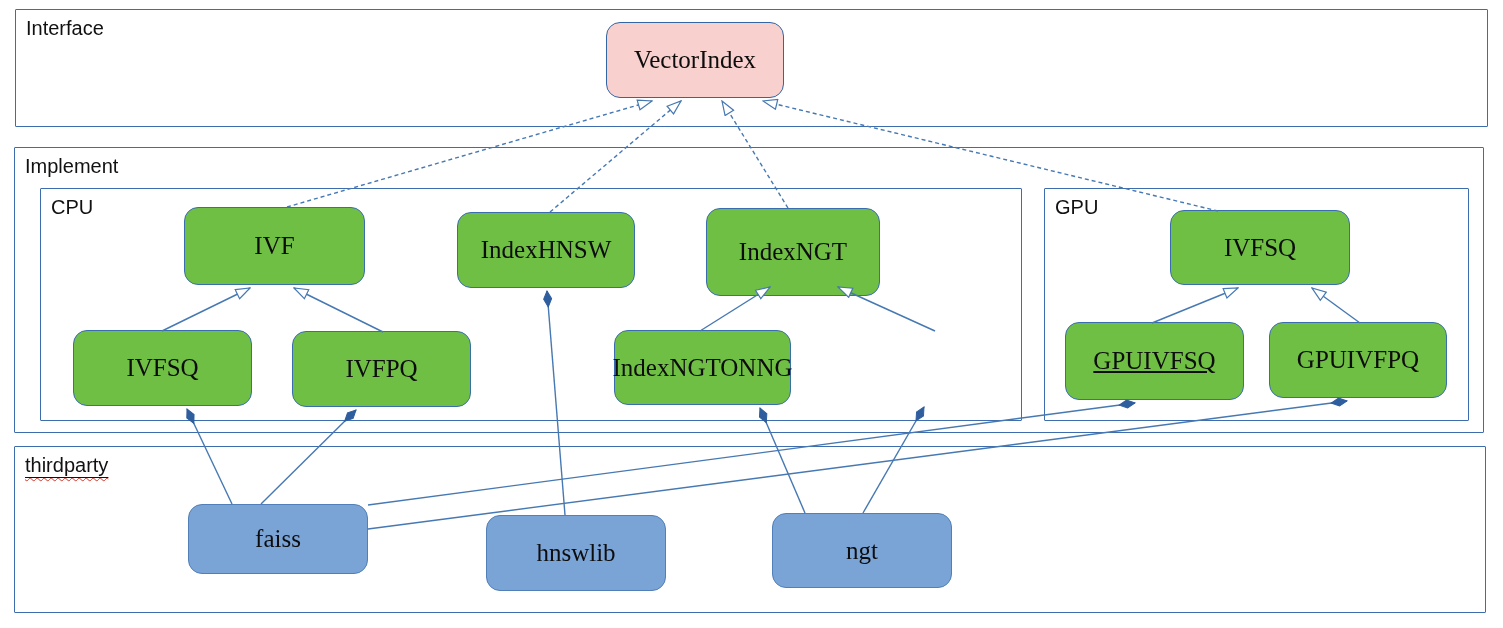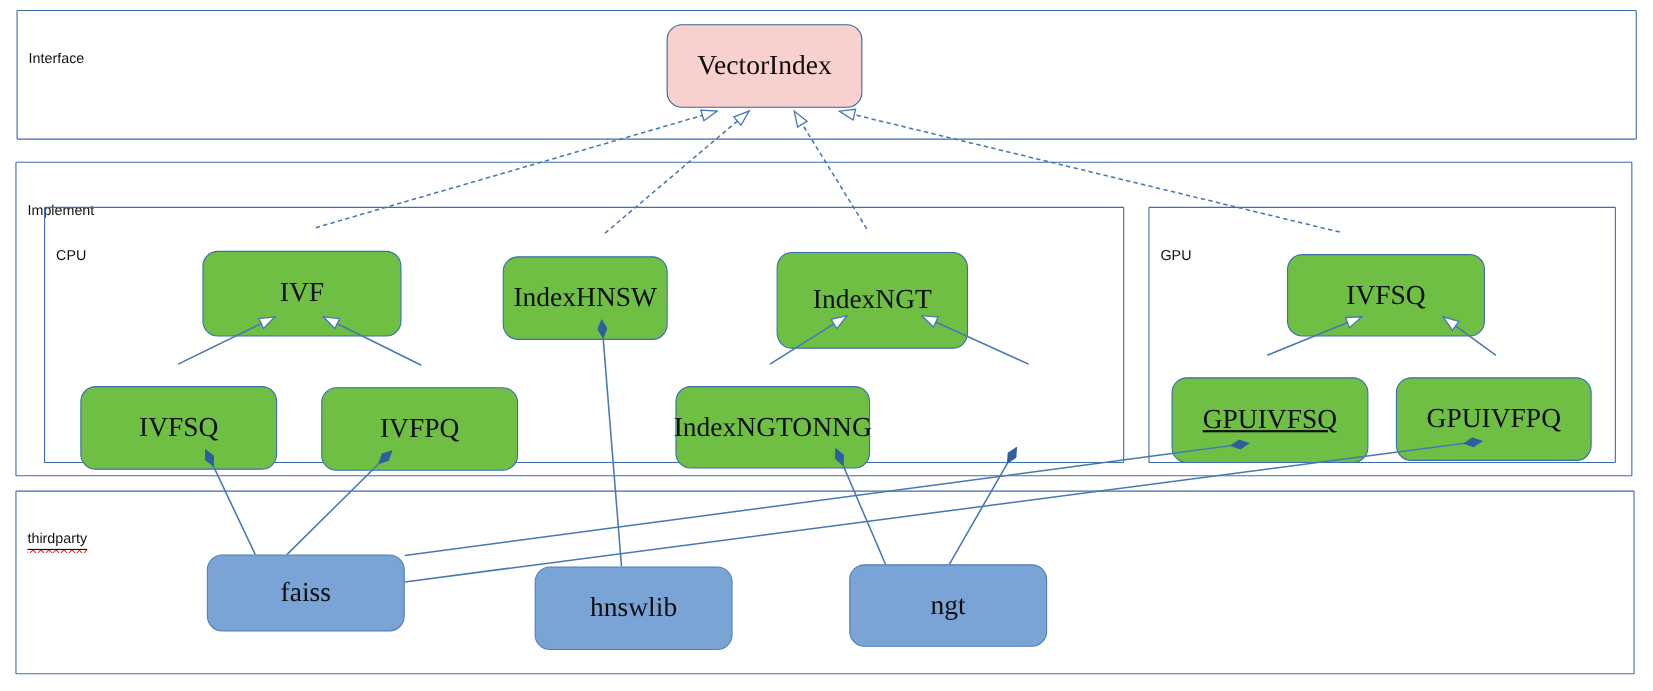--- a/index.html
+++ b/index.html
@@ -6,43 +6,43 @@
   .canvas {
     position:relative; width:1503px; height:628px; background:#ffffff;
     font-family:"Liberation Sans", sans-serif; overflow:hidden;
   }
   
   .container {
     position:absolute; border:1.6px solid #3d6dad; background:transparent;
     box-sizing:border-box; border-radius:1px;
   }
   .container-label {
-    position:absolute; top:7px; left:10px; font-size:13px; color:#111;
-    font-family:"Liberation Sans", sans-serif; white-space:nowrap;margin-top:28px;
+    position:absolute; top:7px; left:10px; font-size:20px; color:#111;
+    font-family:"Liberation Sans", sans-serif; white-space:nowrap;
   }
   #c-interface  { left:15px;   top:9px;   width:1473px; height:118px; }
   #c-implement  { left:14px;   top:147px; width:1470px; height:286px; }
   #c-cpu        { left:40px;   top:188px; width:982px;  height:233px; border-width:1.4px; }
   #c-gpu        { left:1044px; top:188px; width:425px;  height:233px; border-width:1.4px; }
   #c-thirdparty { left:14px;   top:446px; width:1472px; height:167px; }
   .misspelled { text-decoration: underline wavy #d23b2e; text-decoration-thickness:1px; text-underline-offset:5px; }
   .misspelled .inner { text-decoration: underline solid #111; text-decoration-thickness:1px; }
   
   .node {
     position:absolute; box-sizing:border-box; display:flex; align-items:center; justify-content:center;
     border:1.6px solid #3465a4; border-radius:14px;
     font-family:"Liberation Serif", serif; font-size:25px; color:#0d0d0d; text-align:center;
     z-index:2;
   }
   .node.pink  { background:#f8d0cd; border-color:#3465a4; }
-  .node.green { background:#70bf45; border-color:#3a6db0;margin-top:21px; }
+  .node.green { background:#70bf45; border-color:#3a6db0; }
   .node.blue  { background:#7aa3d6; border-color:#517fb8; }
   #n-vectorindex  { left:606px;  top:22px;  width:178px; height:76px; }
   #n-ivf          { left:184px;  top:207px; width:181px; height:78px; }
-  #n-indexhnsw    { left:457px;  top:212px; width:150px; height:76px; }
+  #n-indexhnsw    { left:457px;  top:212px; width:178px; height:76px; }
   #n-indexngt     { left:706px;  top:208px; width:174px; height:88px; }
   #n-gpuivf       { left:1170px; top:210px; width:180px; height:75px; }
   #n-ivfsq        { left:73px;   top:330px; width:179px; height:76px; }
   #n-ivfpq        { left:292px;  top:331px; width:179px; height:76px; }
   #n-indexngtonng { left:614px;  top:330px; width:177px; height:75px; }
   #n-indexngtanng { left:826px;  top:330px; width:181px; height:74px; }
   #n-gpuivfsq     { left:1065px; top:322px; width:179px; height:78px;text-decoration:underline; }
   #n-gpuivfpq     { left:1269px; top:322px; width:178px; height:76px; }
   #n-faiss        { left:188px;  top:504px; width:180px; height:70px; }
   #n-hnswlib      { left:486px;  top:515px; width:180px; height:76px; }

